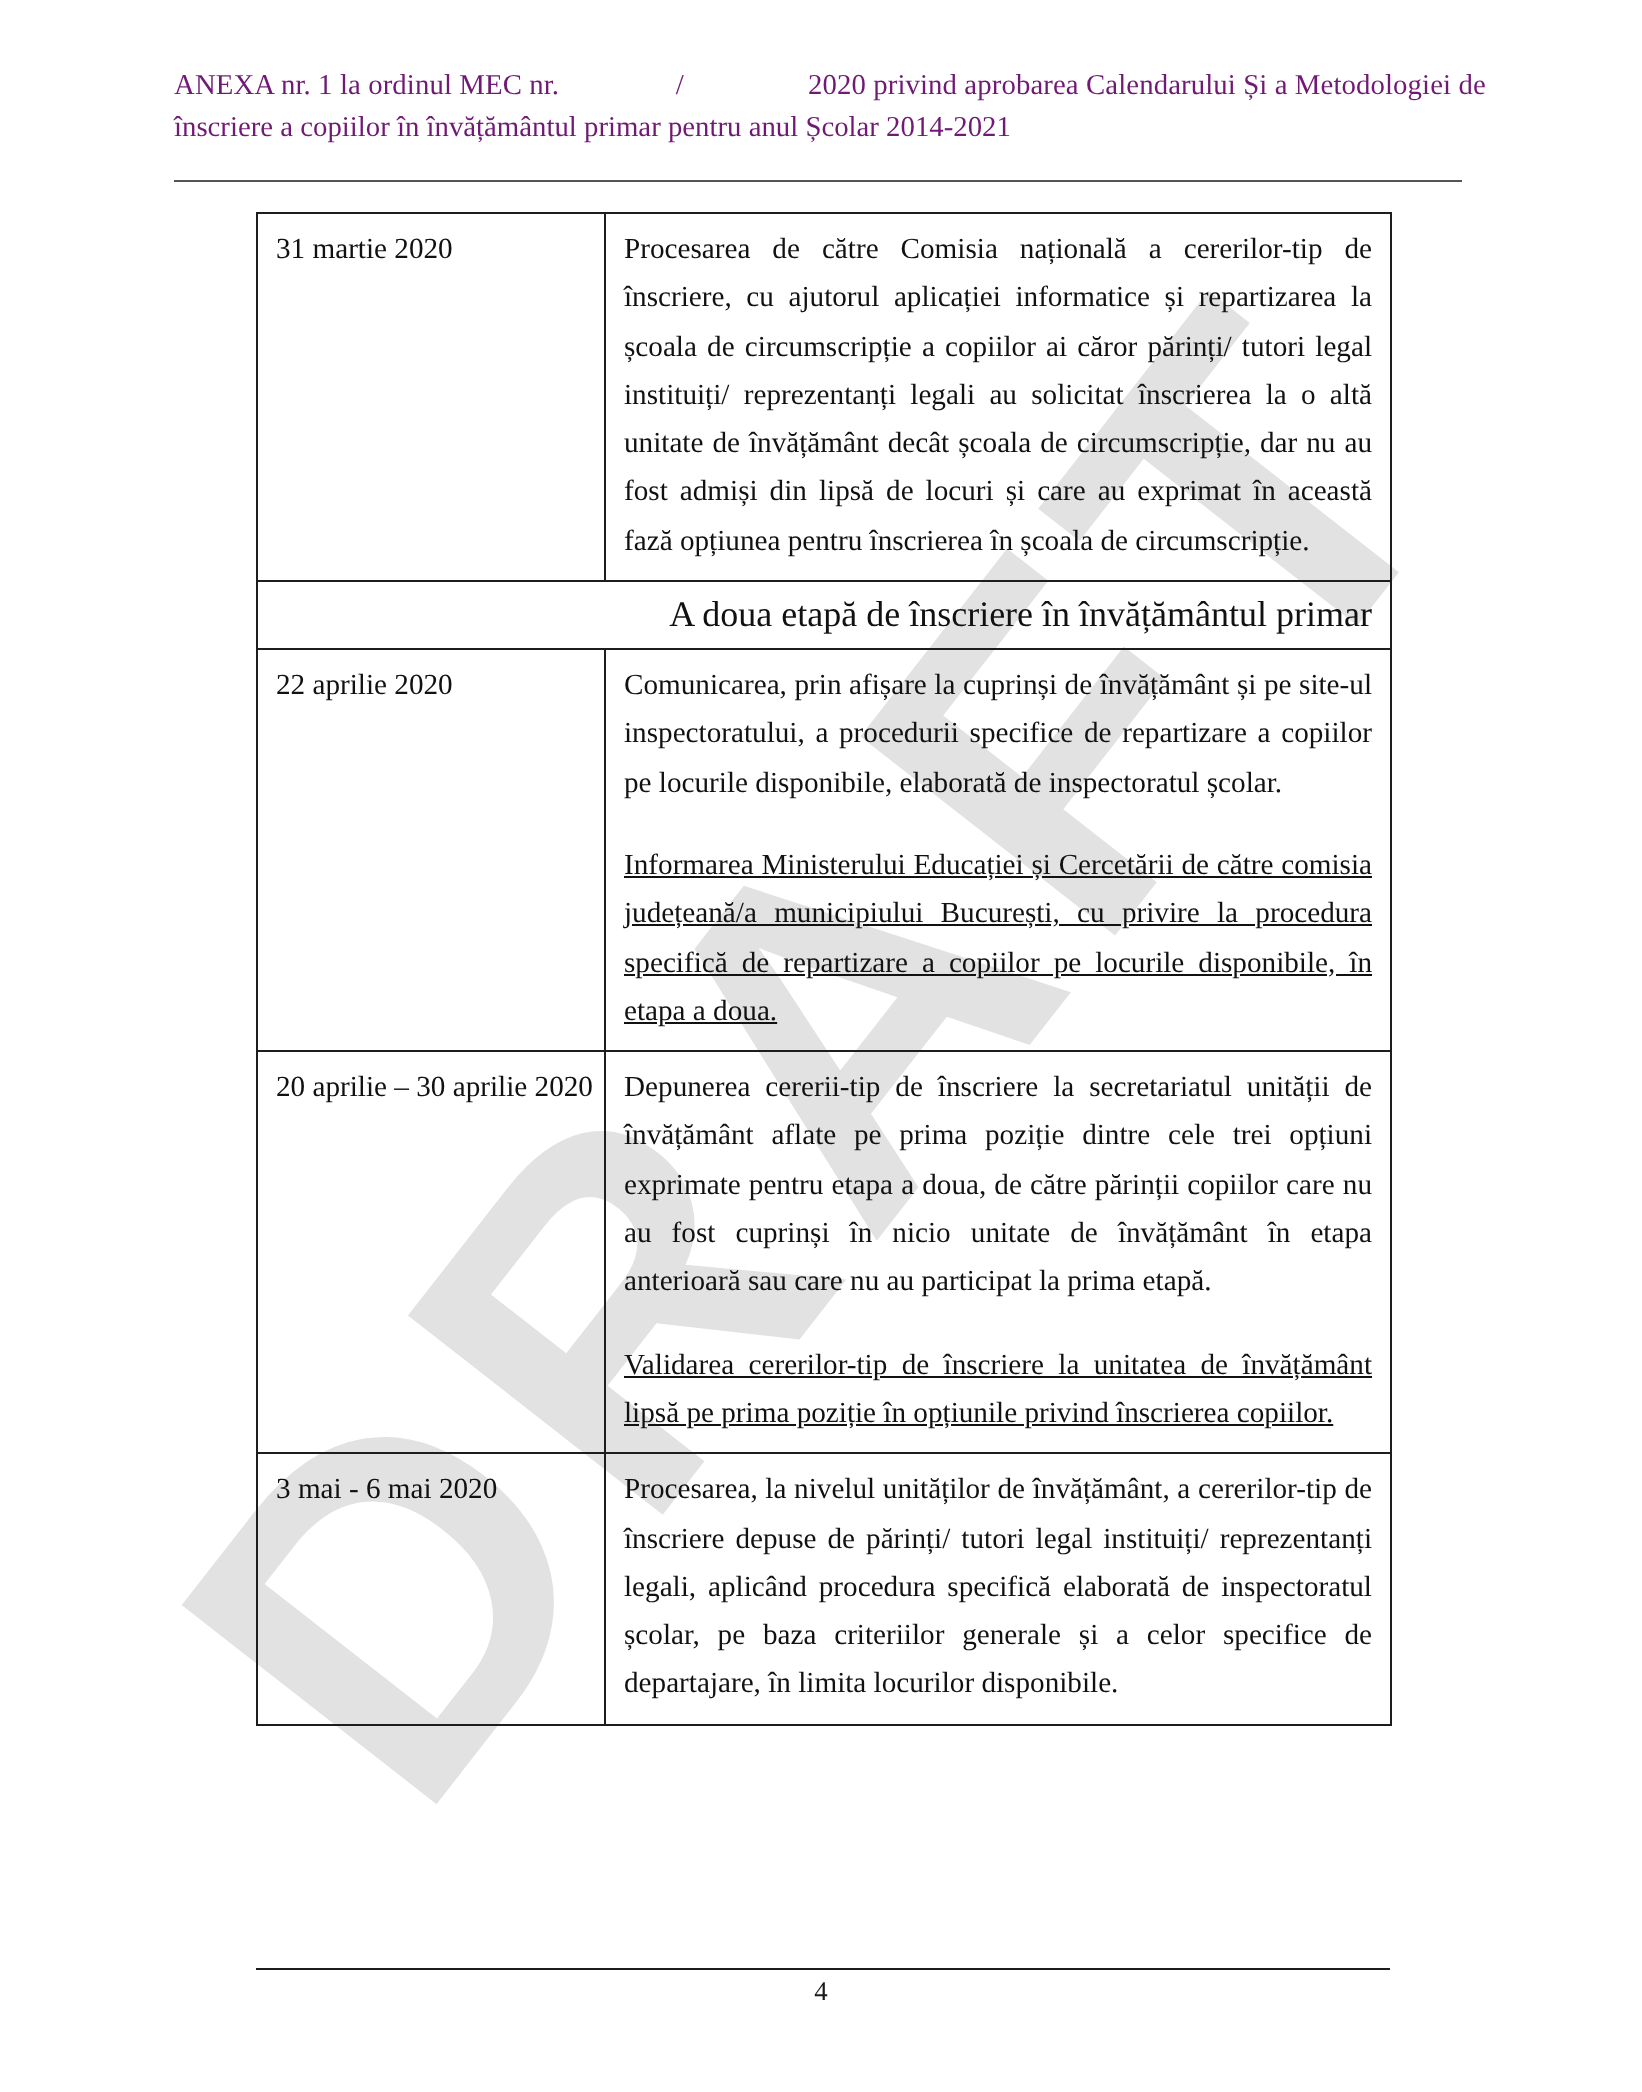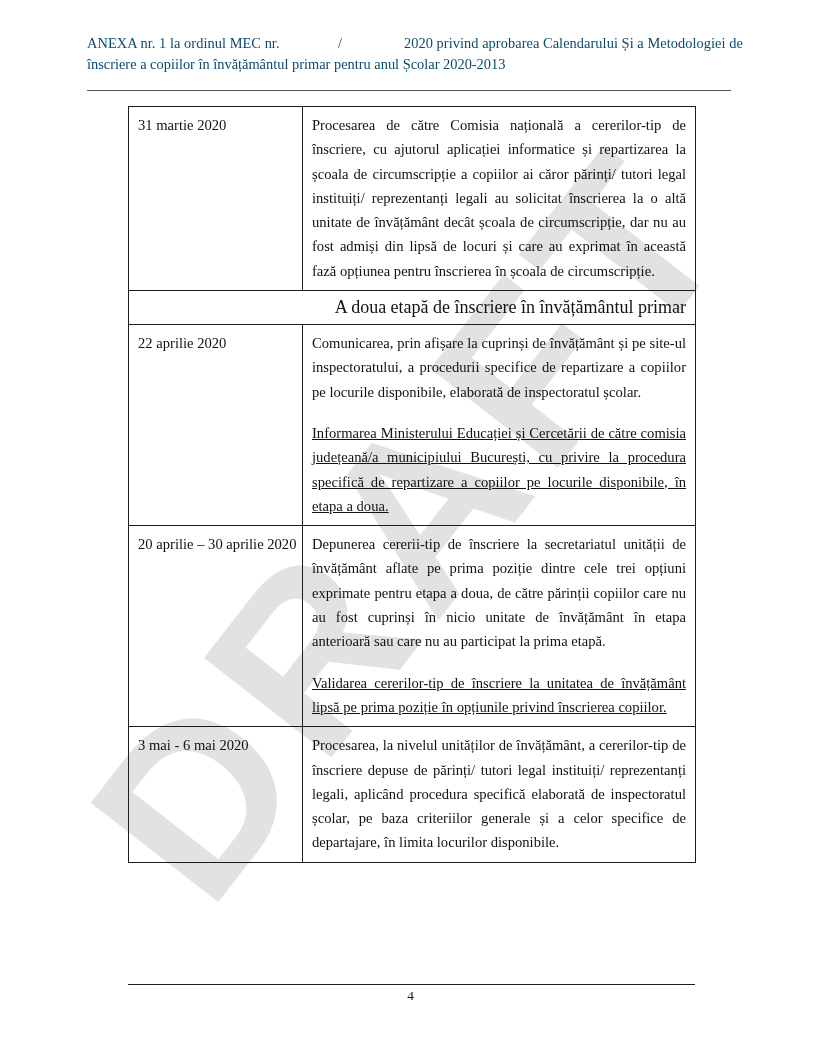--- a/index.html
+++ b/index.html
@@ -49,21 +49,21 @@
   .doc-header {
     position: absolute;
     left: 87px;
     top: 33px;
     width: 644px;
     z-index: 2;
   }
   .header-line {
     font-size: 14.4px;
     line-height: 21px;
-    color: #0c4a6e;
+    color: #701a75;
     white-space: pre;
   }
   .header-line-1 {
     letter-spacing: 0.05px;
   }
   .header-rule {
     position: absolute;
     left: 87px;
     top: 90px;
     width: 644px;
@@ -149,21 +149,21 @@
 <body>
 
 <div class="page">
 
   <div class="watermark">
     <div class="watermark-text">DRAFT</div>
   </div>
 
   <div class="doc-header">
     <div class="header-line header-line-1">ANEXA nr. 1 la ordinul MEC nr.                /                 2020 privind aprobarea Calendarului Și a Metodologiei de</div>
-    <div class="header-line header-line-2">înscriere a copiilor în învățământul primar pentru anul Școlar 2020-2013</div>
+    <div class="header-line header-line-2">înscriere a copiilor în învățământul primar pentru anul Școlar 2014-2021</div>
   </div>
   <div class="header-rule"></div>
 
   <table class="doc-table">
     <colgroup>
       <col class="col-date">
       <col class="col-body">
     </colgroup>
     <tbody>
 

